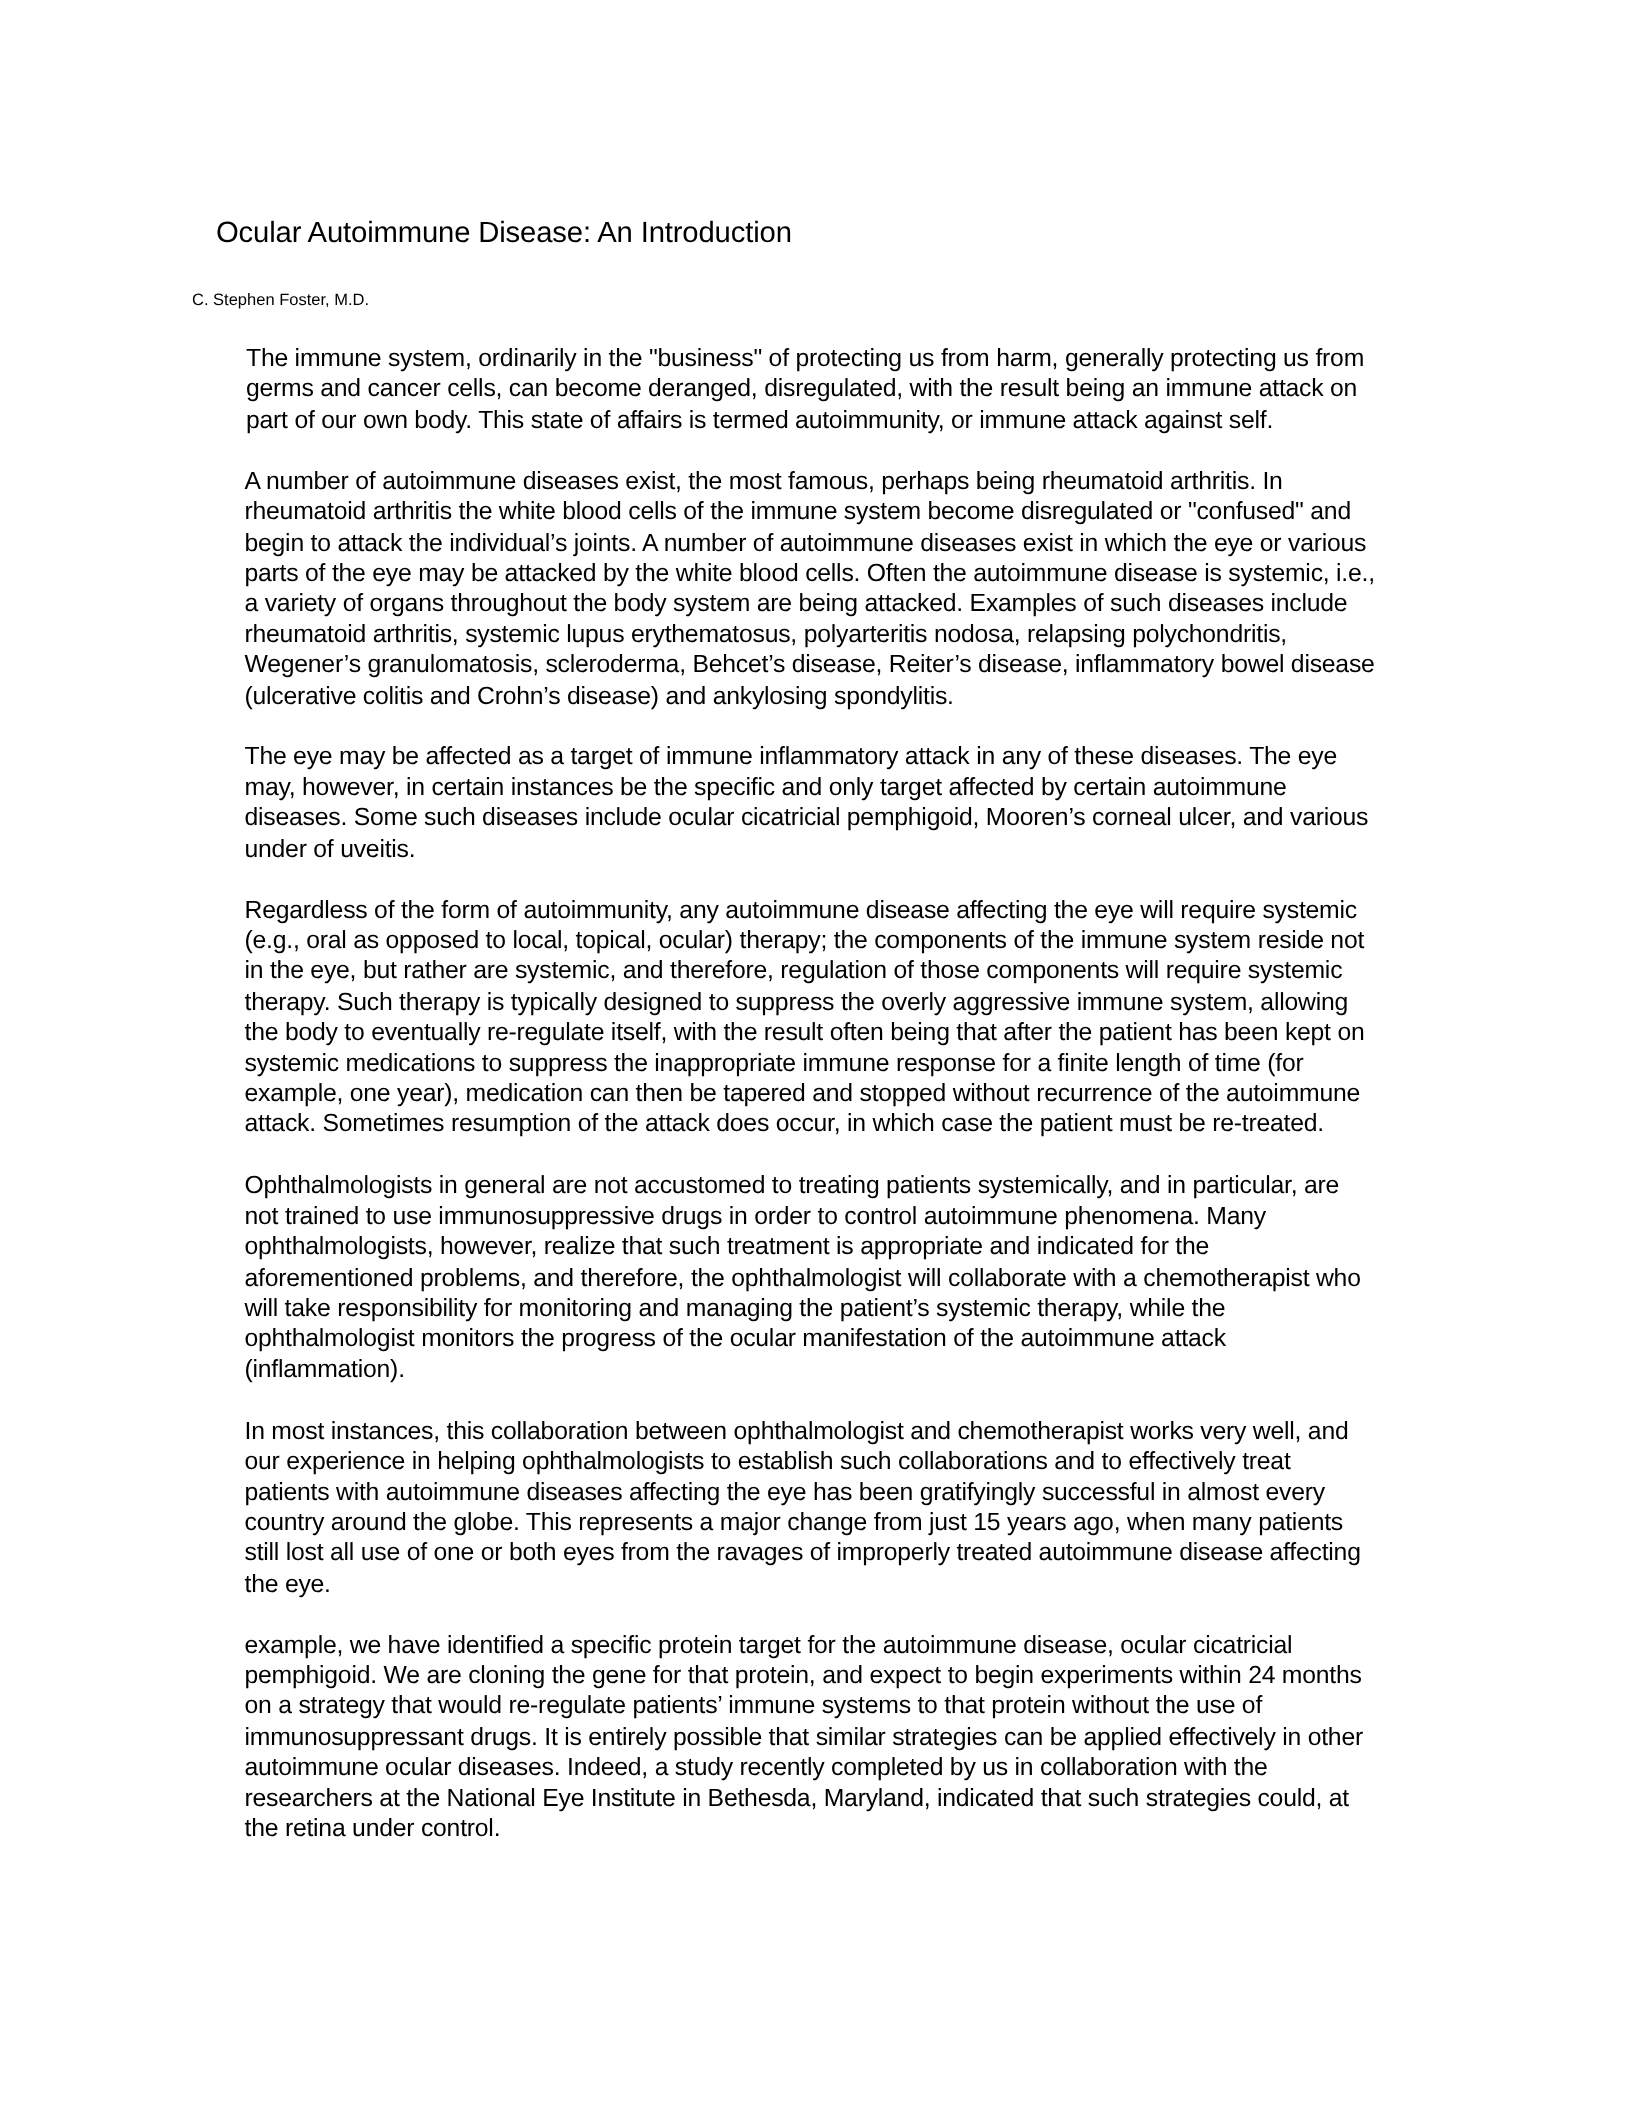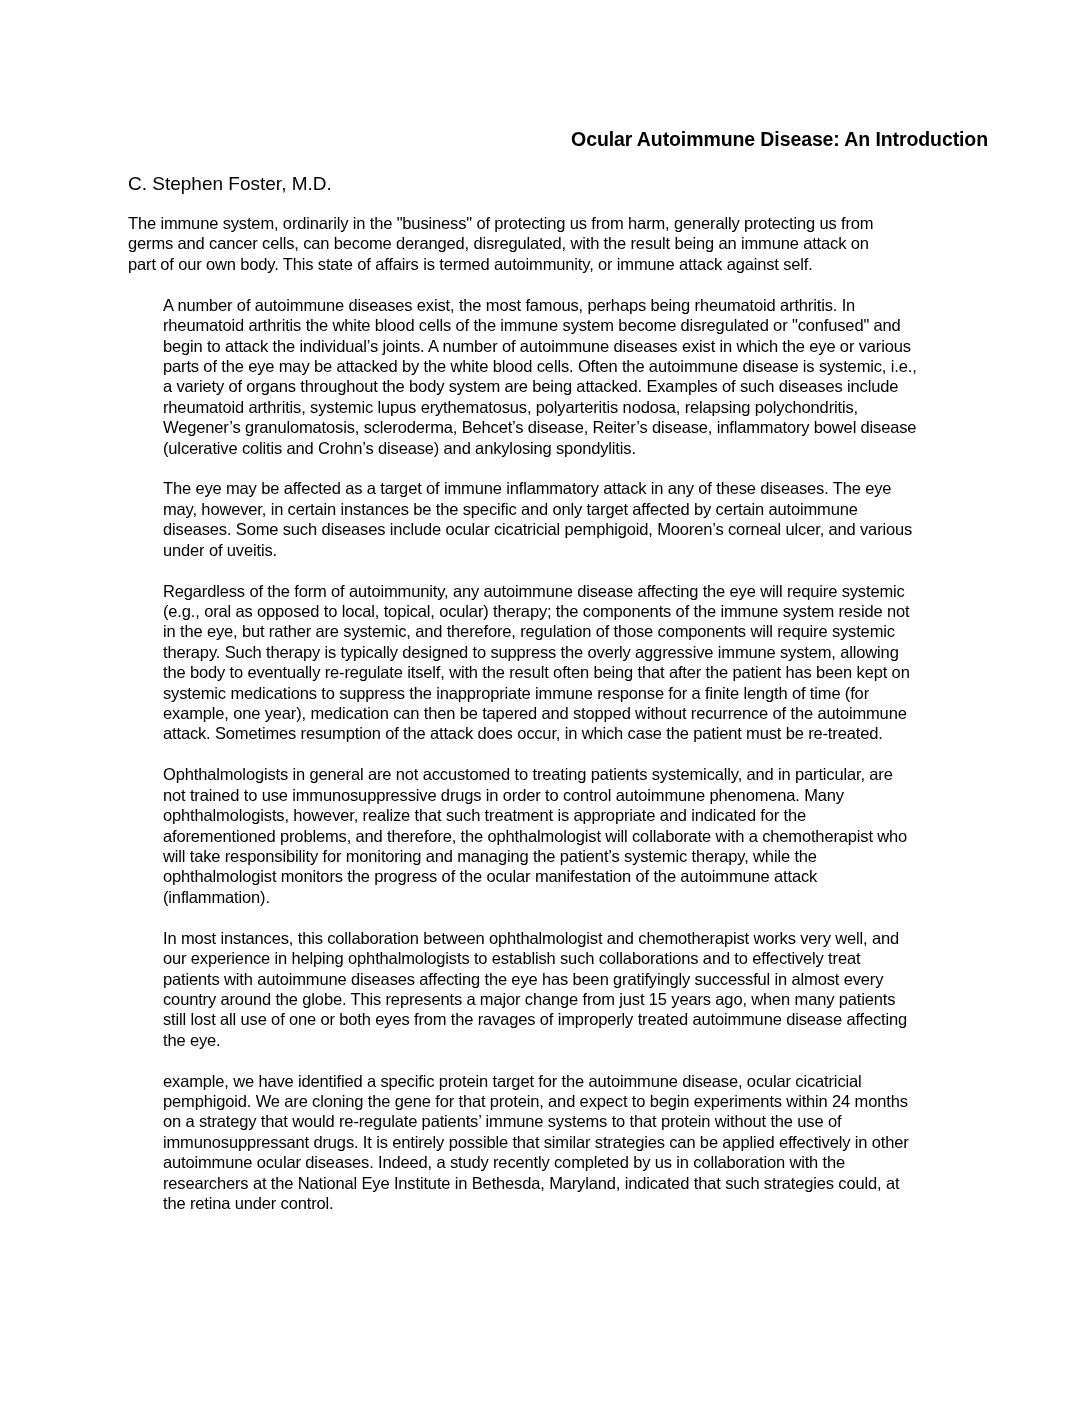--- a/index.html
+++ b/index.html
@@ -2,30 +2,29 @@
 <html><head>
 <meta charset="utf-8">
 <style>
   html, body { margin: 0; padding: 0; background: #ffffff; }
   body { width: 1088px; height: 1408px; position: relative; overflow: hidden; }
   .page {
     position: absolute; left: 128px; top: 126px; width: 860px;
     color: #000000; font-family: "Liberation Sans", sans-serif;
   }
   .title {
-    font-size: 19.5px; font-weight: bold; margin: 0; line-height: 26px;
+    font-size: 19.5px; font-weight: normal; margin: 16px; line-height: 26px;
     letter-spacing: -0.1px;
-    text-align: right;
   }
   .author {
-    font-size: 19px; margin: 0; margin-top: 22px; line-height: 20px;
+    font-size: 11px; margin: 0; margin-top: 22px; line-height: 20px;
   }
   .para { margin: 0; font-size: 16.5px; line-height: 20.4px; letter-spacing: -0.15px; }
   .para .line { display: block; white-space: nowrap; }
-  #p0 { margin-top: 19px; }
+  #p0 { margin-top: 19px; margin-left: 36px; }
   .para + .para { margin-top: 20.5px; margin-left: 35px; }
 </style>
 </head>
 <body>
 
 <div class="page">
   <h1 class="title">Ocular Autoimmune Disease: An Introduction</h1>
   <p class="author">C. Stephen Foster, M.D.</p>
   <div id="body-paragraphs">
       <p class="para" id="p0">

